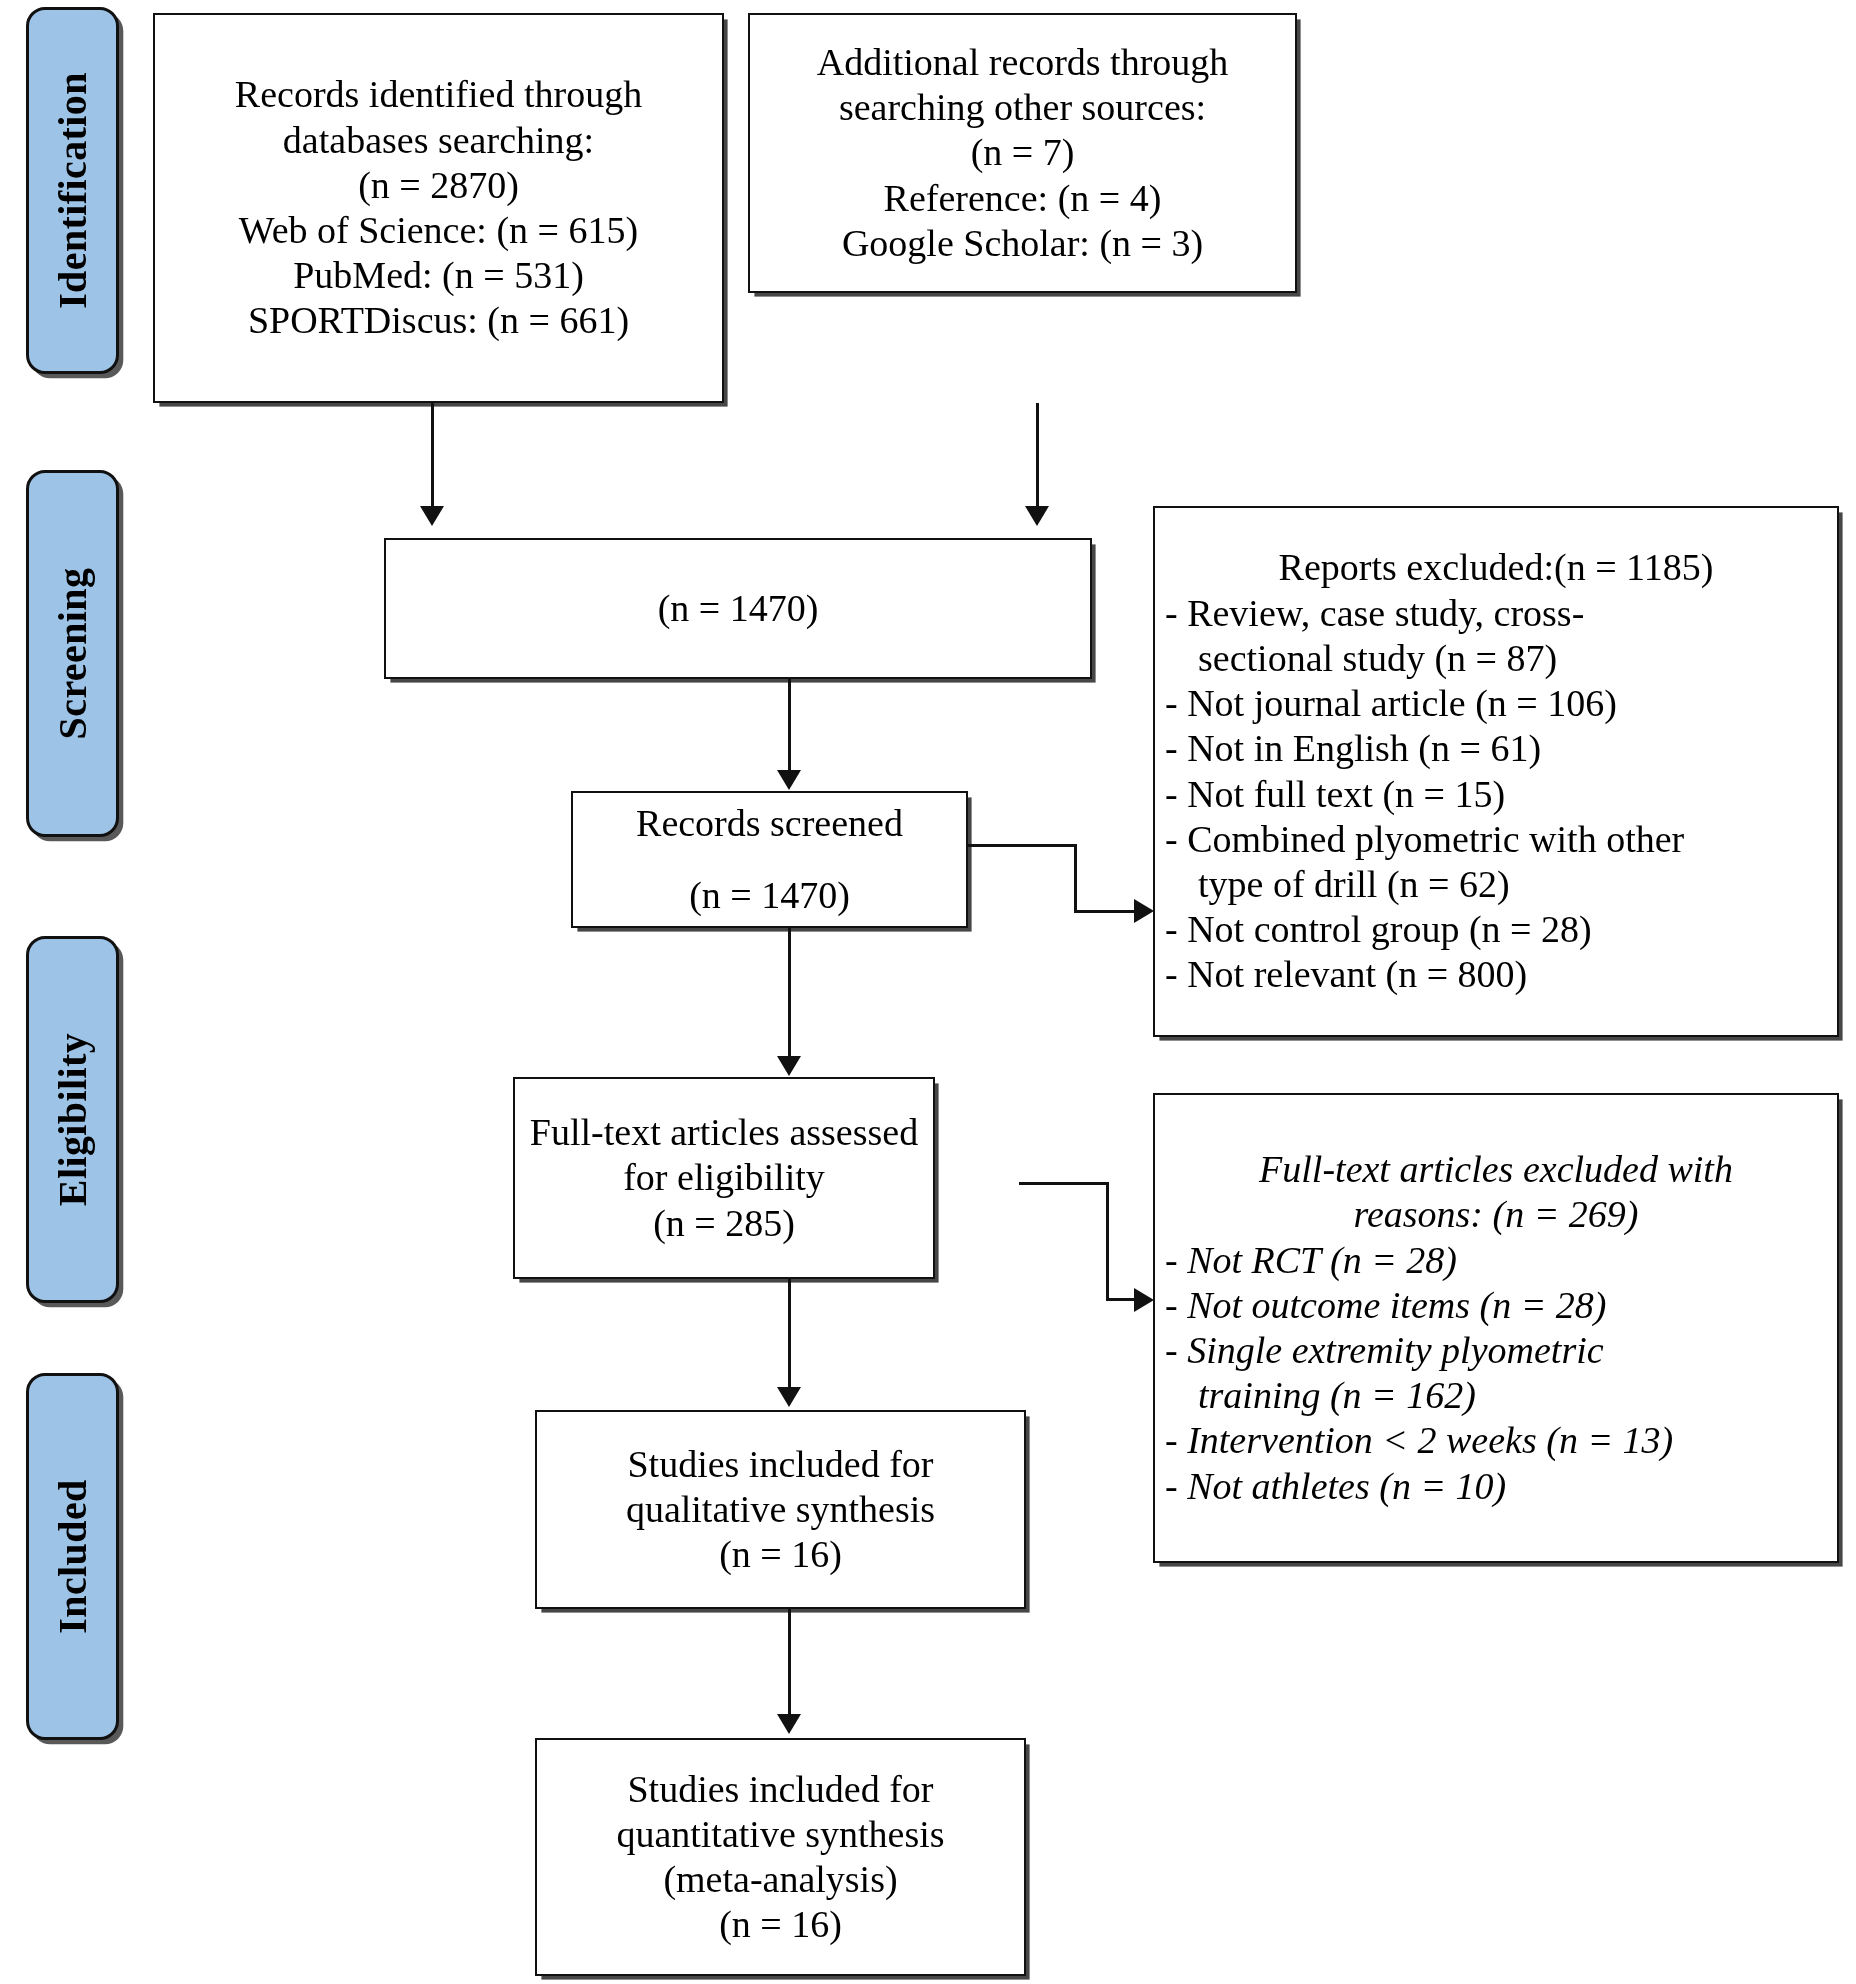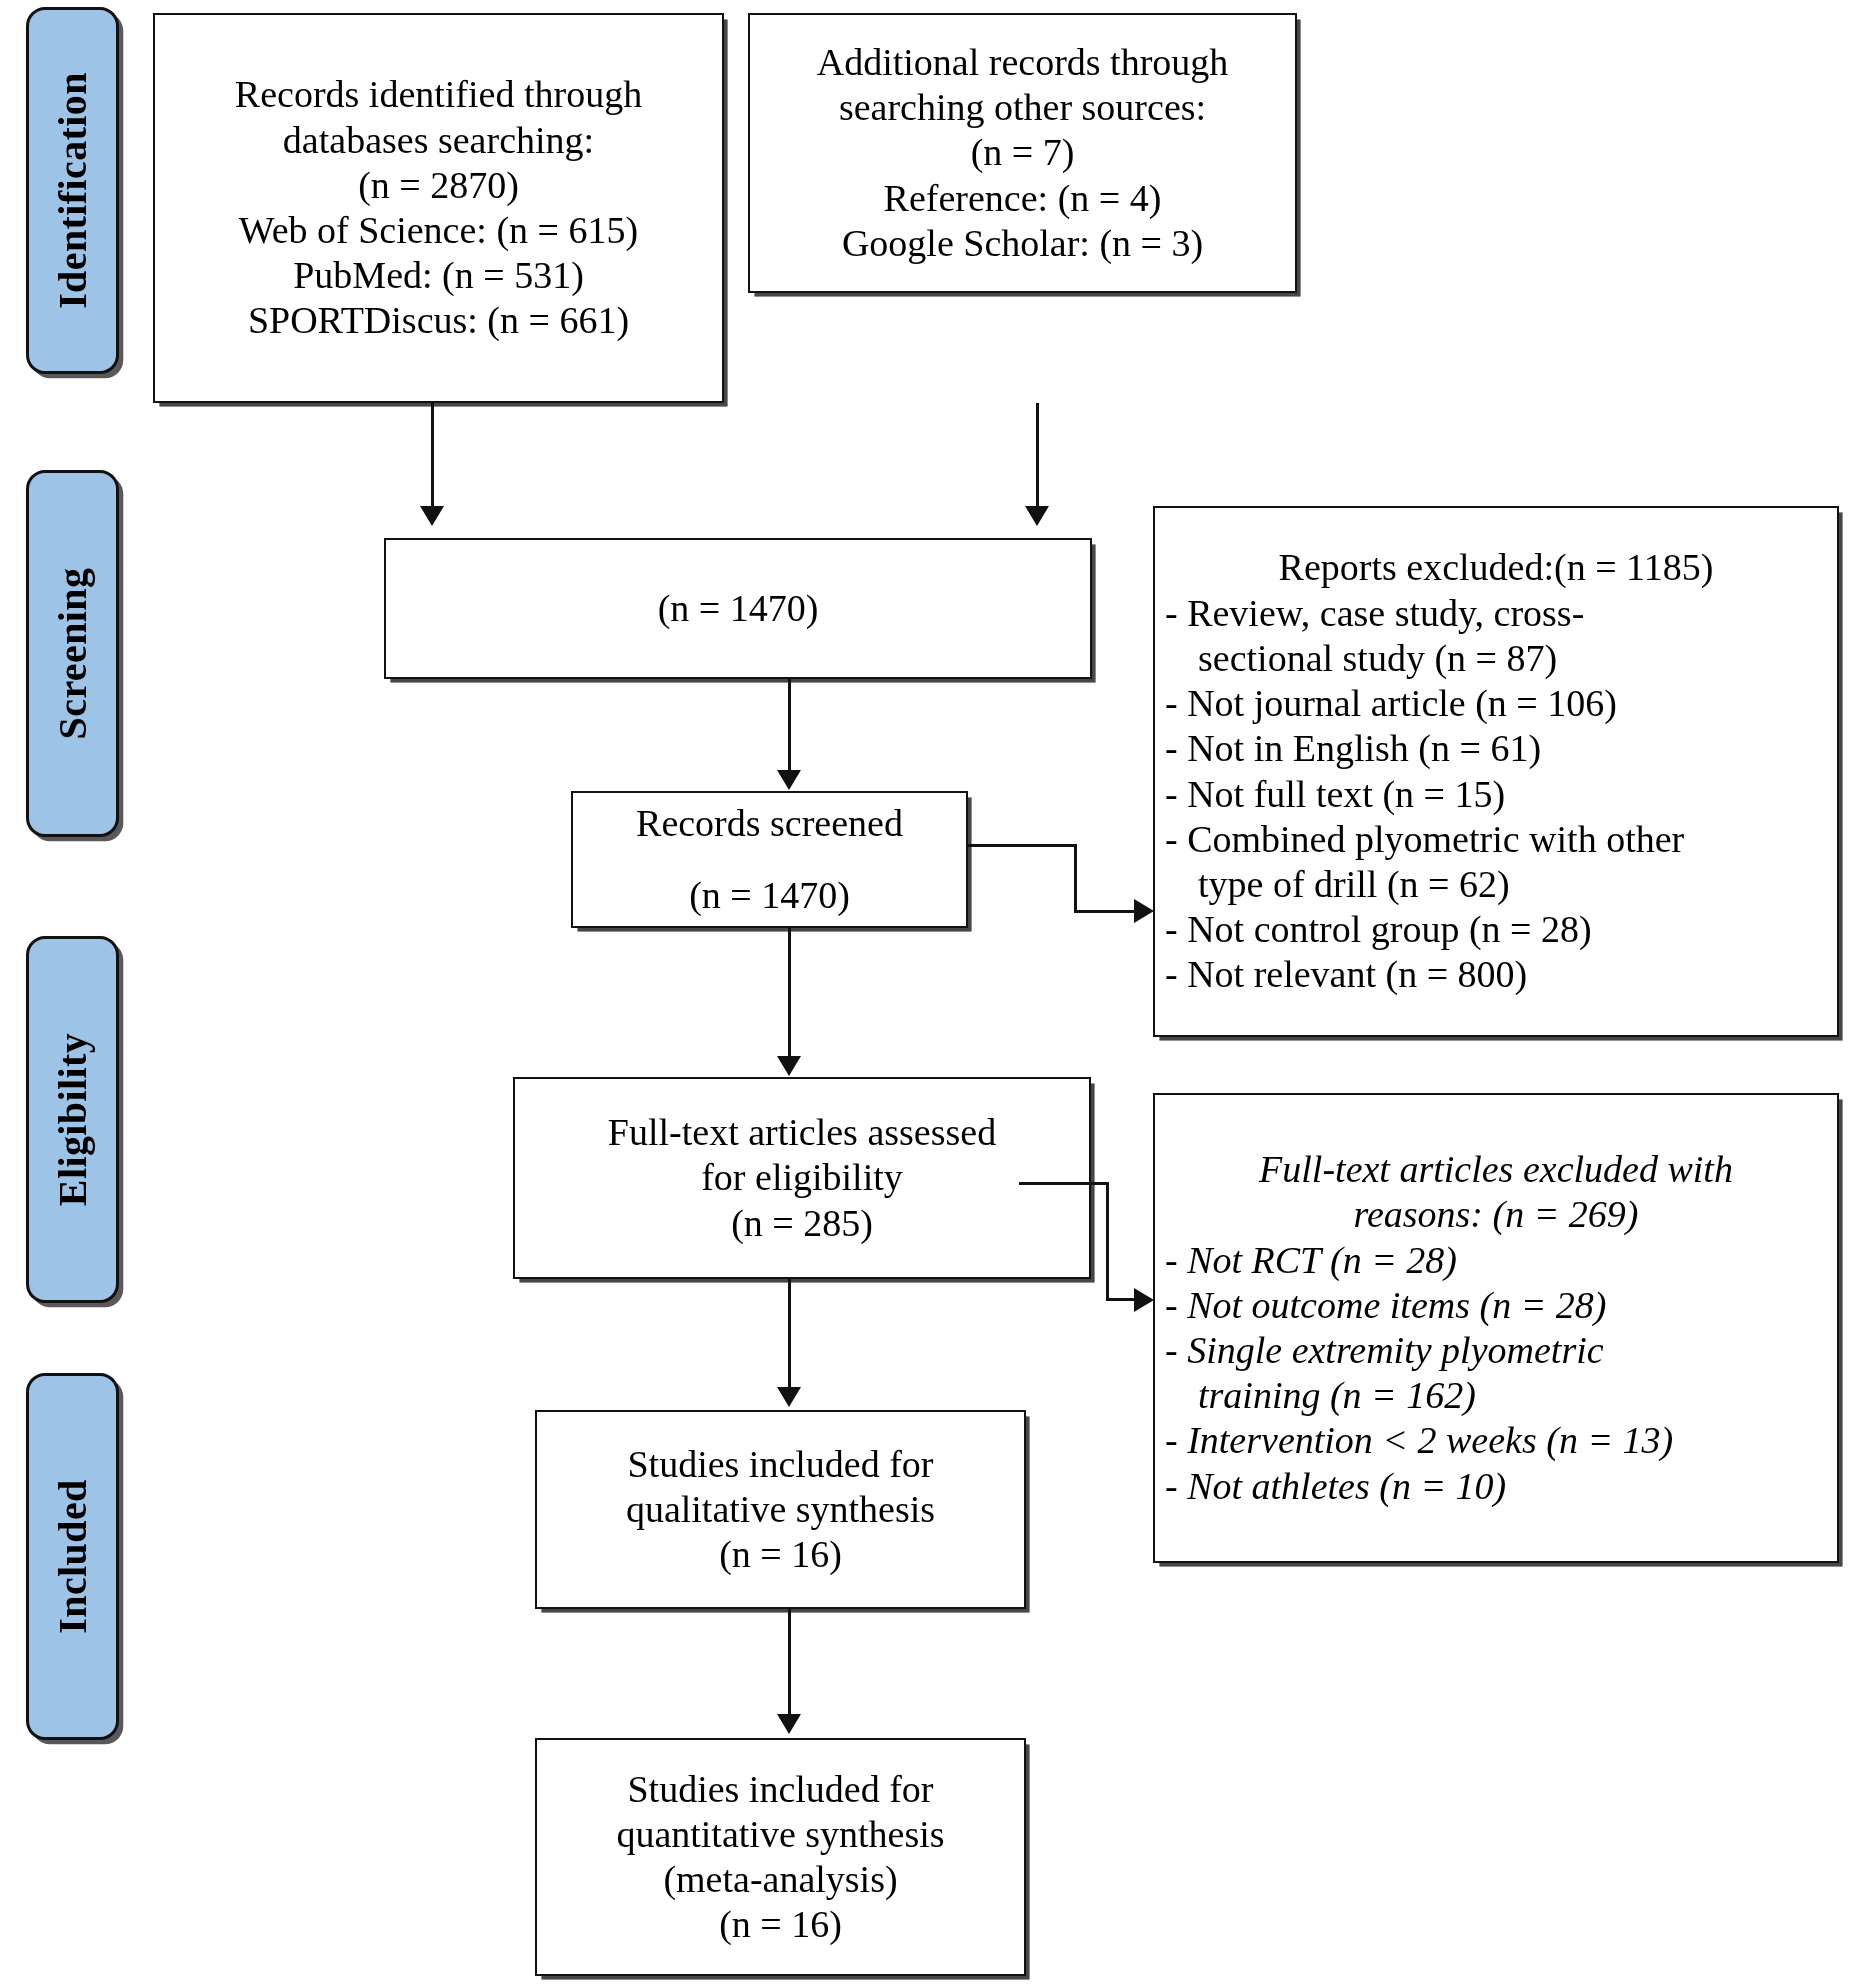--- a/index.html
+++ b/index.html
@@ -167,21 +167,21 @@
     <div class="line hang">-  Not full text (n = 15)</div>
     <div class="line hang">-  Combined plyometric with other</div>
     <div class="line cont">type of drill (n = 62)</div>
     <div class="line hang">-  Not control group (n = 28)</div>
     <div class="line hang">-  Not relevant (n = 800)</div>
   </div>
 
   <div class="vline" style="left:788px; top:928px; height:134px;"></div>
   <div class="arrow-down" style="left:777px; top:1056px;"></div>
 
-  <div class="flow-box" style="left:513px; top:1077px; width:578px; height:202px;">
+  <div class="flow-box" style="left:513px; top:1077px; width:422px; height:202px;">
     <div class="line">Full-text articles assessed</div>
     <div class="line">for eligibility</div>
     <div class="line">(n = 285)</div>
   </div>
 
   <div class="hline" style="left:1019px; top:1182px; width:90px;"></div>
   <div class="vline" style="left:1106px; top:1182px; height:119px;"></div>
   <div class="hline" style="left:1106px; top:1298px; width:33px;"></div>
   <div class="arrow-right" style="left:1134px; top:1288px;"></div>
 

